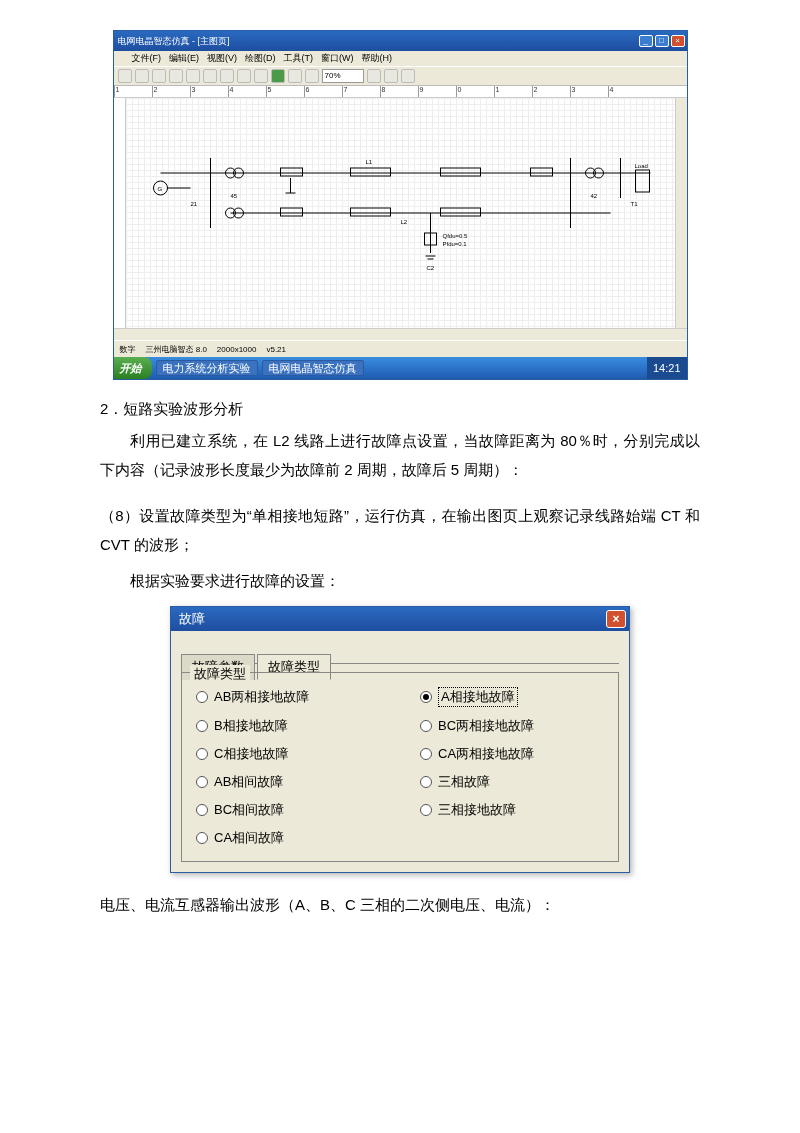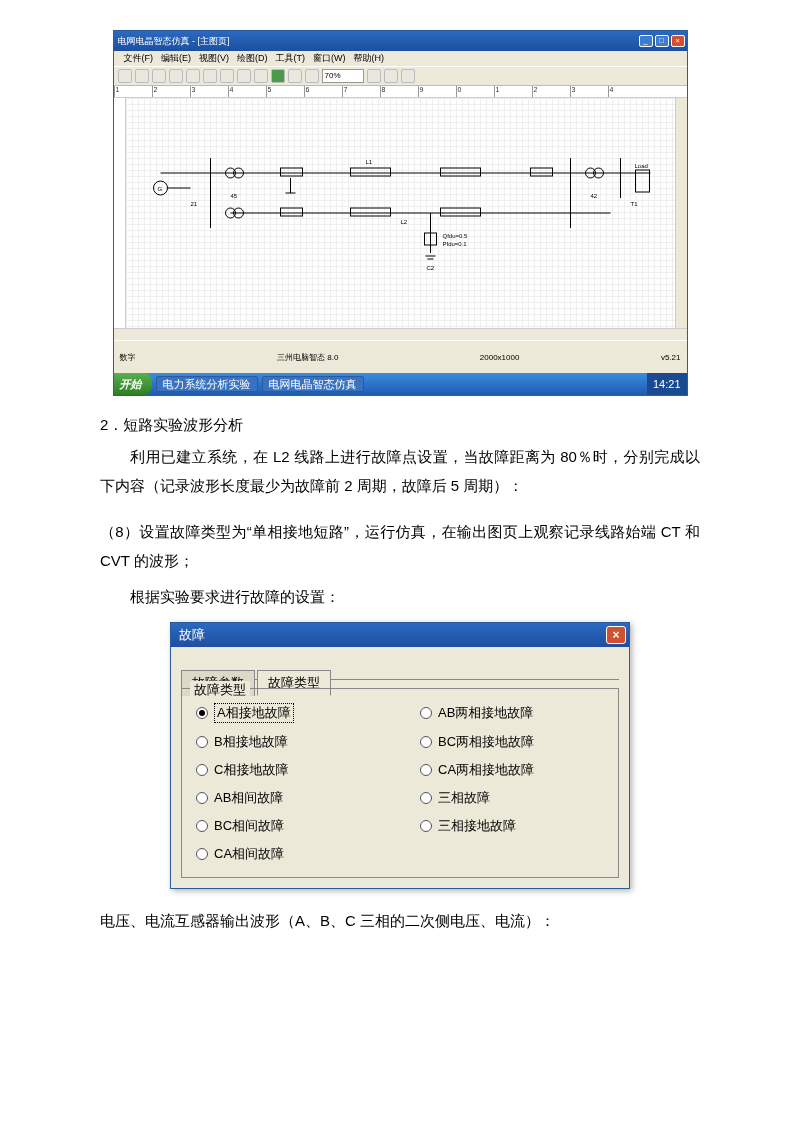--- a/index.html
+++ b/index.html
@@ -27,41 +27,41 @@
     height: 20px;
     display: flex;
     align-items: center;
     justify-content: space-between;
     padding: 0 2px 0 4px;
     font-size: 9px;
   }
   .sim-tb-btns { display: flex; gap: 2px; }
   .sim-tb-btn { width: 14px; height: 12px; background: #3d7dd0; border: 1px solid #fff; border-radius: 2px; display:flex;align-items:center;justify-content:center;color:#fff;font-size:8px;line-height:1;}
   .sim-tb-close { background:#d05030;}
-  .sim-menubar { background:#ece9d8; padding:1px 10px; display:flex; gap:8px; font-size:9px; color:#000;}
+  .sim-menubar { background:#ece9d8; padding:1px 18px; display:flex; gap:8px; font-size:9px; color:#000;}
   .sim-toolbar { background:#ece9d8; padding:2px 4px; display:flex; gap:3px; flex-wrap:wrap; border-bottom:1px solid #bbb; border-top:1px solid #fff;}
   .tb-icon { width:14px; height:14px; background:#e8e8e0; border:1px solid #bbb; border-radius:2px;}
   .tb-sel { width:42px; height:14px; background:#fff; border:1px solid #999; font-size:8px; line-height:12px; padding-left:2px;}
   .sim-ruler-h { height:12px; background:#fff; border-bottom:1px solid #ccc; display:flex; font-size:7px; color:#333; position:relative; overflow:hidden;}
   .sim-ruler-h span { flex:none; width:38px; border-left:1px solid #999; padding-left:1px;}
   .sim-body { display:flex; height:230px;}
   .sim-ruler-v { width:12px; background:#fff; border-right:1px solid #ccc;}
   .sim-canvas {
     flex:1;
     background: #fff;
     background-image:
       linear-gradient(#eee 1px, transparent 1px),
       linear-gradient(90deg, #eee 1px, transparent 1px);
     background-size: 6px 6px;
     position: relative;
     overflow:hidden;
   }
   .sim-scroll-v { width:12px; background:#ece9d8; border-left:1px solid #ccc;}
   .sim-scroll-h { height:12px; background:#ece9d8; border-top:1px solid #ccc;}
-  .sim-status { height:17px; background:#ece9d8; border-top:1px solid #fff; display:flex; justify-content:space-between; align-items:center; gap:10px; padding:16px 6px; font-size:8px;}
+  .sim-status { height:17px; background:#ece9d8; border-top:1px solid #fff; display:flex; justify-content:flex-start; align-items:center; gap:10px; padding:0 6px; font-size:8px;}
   .taskbar { height:22px; background:linear-gradient(#3a8de0,#1e5bb0); display:flex; align-items:center; gap:4px; padding:0; font-size:11px; color:#fff;}
   .start-btn { height:100%; background:linear-gradient(#5ab050,#2a8020); border-radius:0 8px 8px 0; padding:0 10px 0 6px; display:flex; align-items:center; font-weight:bold; font-style:italic;}
   .task-item { background:#3a72c0; border:1px solid #2a5aa0; border-radius:2px; padding:1px 6px; height:16px; display:flex; align-items:center;}
   .tray { margin-left:auto; background:#1a4a90; height:100%; padding:0 6px; display:flex; align-items:center; gap:4px;}
 
   
   .section-num { margin-top: 20px; font-size:15px;}
   .para { margin-top:8px; font-size:15px; line-height:1.9; text-align:justify;}
   .para-indent { text-indent:2em;}
 
@@ -251,27 +251,27 @@
   </div>
   <div class="dlg-body">
     <div class="tabs">
       <div class="tab inactive"><span>故障参数</span></div>
       <div class="tab active"><span>故障类型</span></div>
     </div>
     <div class="groupbox">
       <div class="groupbox-title">故障类型</div>
       <div class="radio-grid">
         <div class="radio-item">
+            <span class="radio"></span>
+            <span class="radio-label">AB两相接地故障</span>
+          </div>
+        <div class="radio-item">
             <span class="radio checked"></span>
             <span class="radio-label sel">A相接地故障</span>
           </div>
-        <div class="radio-item">
-            <span class="radio"></span>
-            <span class="radio-label">AB两相接地故障</span>
-          </div>
 
         <div class="radio-item">
             <span class="radio"></span>
             <span class="radio-label">B相接地故障</span>
           </div>
         <div class="radio-item">
             <span class="radio"></span>
             <span class="radio-label">BC两相接地故障</span>
           </div>
 

